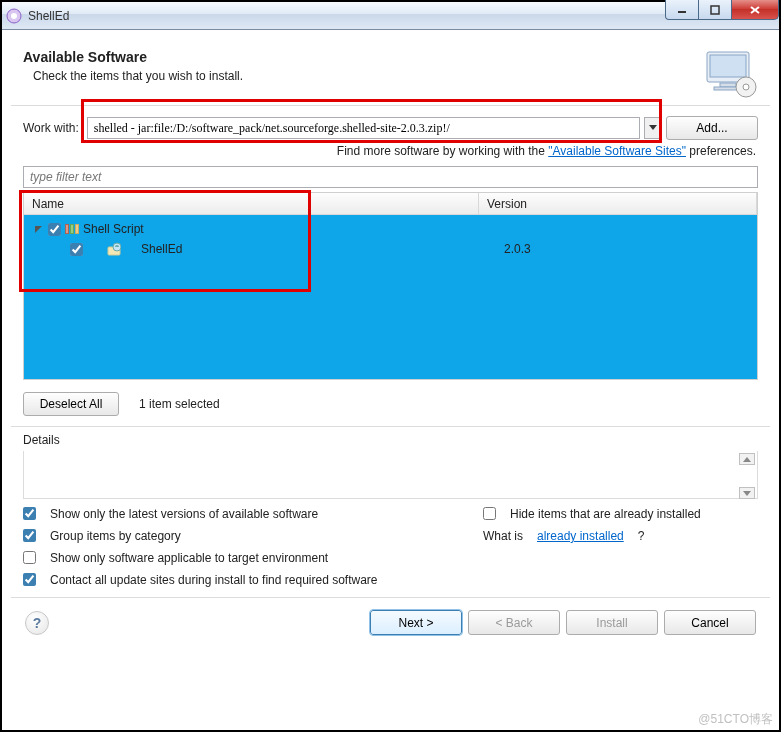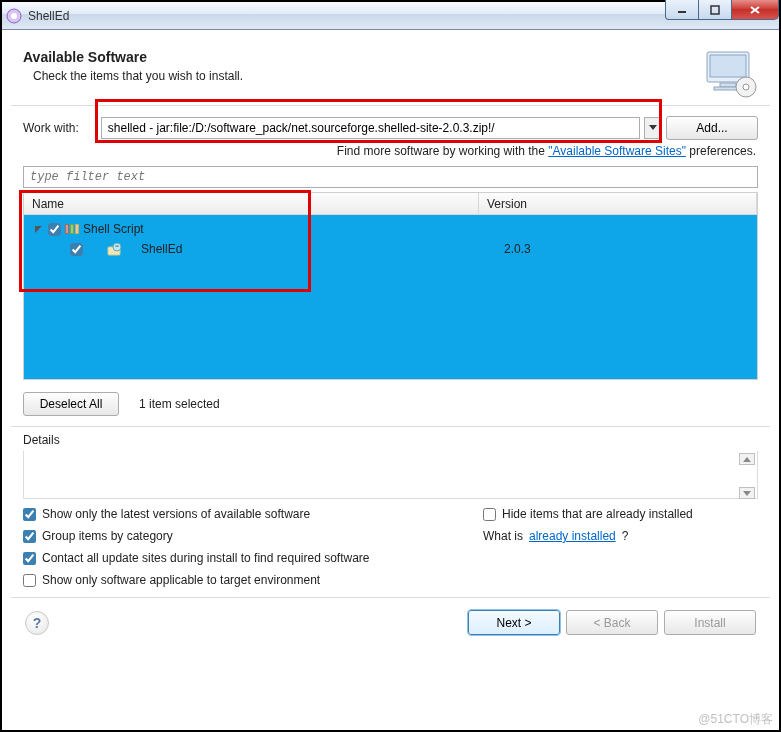--- a/index.html
+++ b/index.html
@@ -53,38 +53,38 @@
     border-bottom: 1px solid #dcdcdc;
     background: #fff;
   }
   .header .txt { flex: 1; }
   .header h2 { margin: 0 0 4px 0; font-size: 14px; font-weight: bold; }
   .header .sub { margin-left: 10px; }
   .header .hdr-icon { width: 54px; height: 50px; }
 
   
   .workwith-row { padding: 10px 12px 0 12px; display: flex; align-items: center; gap: 4px; }
-  .workwith-row .lbl { margin-right: 18px; }
+  .workwith-row .lbl { margin-right: 4px; }
   .ww-input-wrap { flex: 1; position: relative; }
   .ww-input {
     width: 100%; height: 22px;
     border: 1px solid #abadb3; padding: 2px 6px;
-    font-family: Liberation Sans, sans-serif; font-size: 12px;
+    font-family: Liberation Serif, serif; font-size: 12px;
   }
   .ww-drop { width: 18px; height: 22px; border: 1px solid #abadb3; background: #f0f0f0; display: flex; align-items:center; justify-content:center; cursor:pointer; }
   .btn { height: 24px; border: 1px solid #acacac; background: linear-gradient(#fefefe,#e8e8e8); border-radius: 3px; padding: 0 14px; font-family: inherit; font-size: 12px; cursor: pointer; }
   .btn.wide { width: 92px; padding: 0; }
   .findmore { text-align: right; padding: 4px 14px 8px 12px; }
   .findmore a { color: #0066cc; text-decoration: underline; }
 
   .redbox-ww { position:absolute; border: 3px solid #e00000; pointer-events:none; }
 
   
   .filter-wrap { padding: 0 12px 4px 12px; }
-  .filter-input { width: 100%; height: 22px; border: 1px solid #abadb3; padding: 2px 6px; font-family: Liberation Mono, monospace; font-size: 12px; color: #777; }
+  .filter-input { width: 100%; height: 22px; border: 1px solid #abadb3; padding: 2px 6px; font-family: Liberation Sans, sans-serif; font-size: 12px; color: #777; }
   .filter-input::placeholder { color: #777; font-style: italic; }
 
   
   .table-wrap { margin: 0 12px; border: 1px solid #cfcfcf; height: 188px; position: relative; background: #0ea5e9; }
   .table-header { display: flex; height: 22px; background: linear-gradient(#fdfdfd,#ececec); border-bottom: 1px solid #d8d8d8; }
   .th { display:flex; align-items:center; padding: 0 8px; border-right: 1px solid #d8d8d8; }
   .th.name { width: 455px; }
   .th.ver { flex:1; }
   .tree-body { padding: 4px 0; }
   .tree-row { display:flex; align-items:center; height: 20px; padding-left: 8px; }
@@ -111,21 +111,21 @@
   .details-wrap { padding: 6px 12px 0 12px; }
   .details-head { display:flex; align-items:center; justify-content:space-between; }
   .details-box { border: 1px solid #dcdcdc; border-top: none; height: 48px; margin-top: 4px; position:relative; }
   .spin { position:absolute; right: 2px; top: 2px; display:flex; flex-direction:column; gap:22px; }
   .spin-btn { width:16px; height:12px; border:1px solid #c0c0c0; background:#f2f2f2; display:flex; align-items:center; justify-content:center; cursor:pointer; }
 
   
   .options { padding: 8px 12px 10px 12px; display:flex; }
   .opt-col { display:flex; flex-direction:column; gap: 8px; }
   .opt-col.left { width: 460px; }
-  .opt-row { display:flex; align-items:center; gap:6px; }
+  .opt-row { display:flex; align-items:flex-start; gap:14px; }
   .opt-row input { margin:0; }
   .opt-col.right a { color:#0066cc; text-decoration: underline; }
 
   
   .footer { border-top: 1px solid #dcdcdc; padding: 12px 14px 10px 14px; display:flex; align-items:center; }
   .help { width:24px; height:24px; border:1px solid #c8c8c8; border-radius:12px; background: radial-gradient(circle at 40% 30%, #fff, #e6e6e6); display:flex; align-items:center; justify-content:center; color:#5a7aa0; font-weight:bold; font-size:14px; cursor:pointer; }
   .footer-spacer { flex:1; }
   .wiz-btn { width: 92px; height: 25px; border:1px solid #acacac; border-radius:3px; background: linear-gradient(#fefefe,#e8e8e8); font-family: inherit; font-size:12px; margin-left: 6px; cursor:pointer; }
   .wiz-btn.default { border: 1px solid #3c7fb1; outline: 1px solid #92c1e8; background: linear-gradient(#f4faff,#dcefff); }
   .wiz-btn:disabled { color:#9a9a9a; cursor:default; }
@@ -271,26 +271,26 @@
       <div class="opt-col left">
         <label class="opt-row">
             <input type="checkbox" checked="" style="">
             <span>Show only the latest versions of available software</span>
           </label>
         <label class="opt-row">
             <input type="checkbox" checked="" style="">
             <span>Group items by category</span>
           </label>
         <label class="opt-row">
+            <input type="checkbox" style="">
+            <span>Show only software applicable to target environment</span>
+          </label>
+        <label class="opt-row">
             <input type="checkbox" checked="" style="">
             <span>Contact all update sites during install to find required software</span>
-          </label>
-        <label class="opt-row">
-            <input type="checkbox" style="">
-            <span>Show only software applicable to target environment</span>
           </label>
       </div>
       <div class="opt-col right">
         <label class="opt-row">
             <input type="checkbox" style="">
             <span>Hide items that are already installed</span>
           </label>
         <div class="opt-row">
             <span>What is </span>
             <a href="#">already installed</a>
@@ -298,17 +298,18 @@
           </div>
       </div>
     </div>
 
     <div class="footer">
       <div class="help">?</div>
       <div class="footer-spacer"></div>
       <button class="wiz-btn default">Next &gt;</button>
       <button class="wiz-btn" disabled="">&lt; Back</button>
       <button class="wiz-btn" disabled="">Install</button>
+      <button class="wiz-btn">Cancel</button>
     </div>
   </div>
 
   <div class="watermark">@51CTO博客</div>
 </div>
 
 </body></html>

